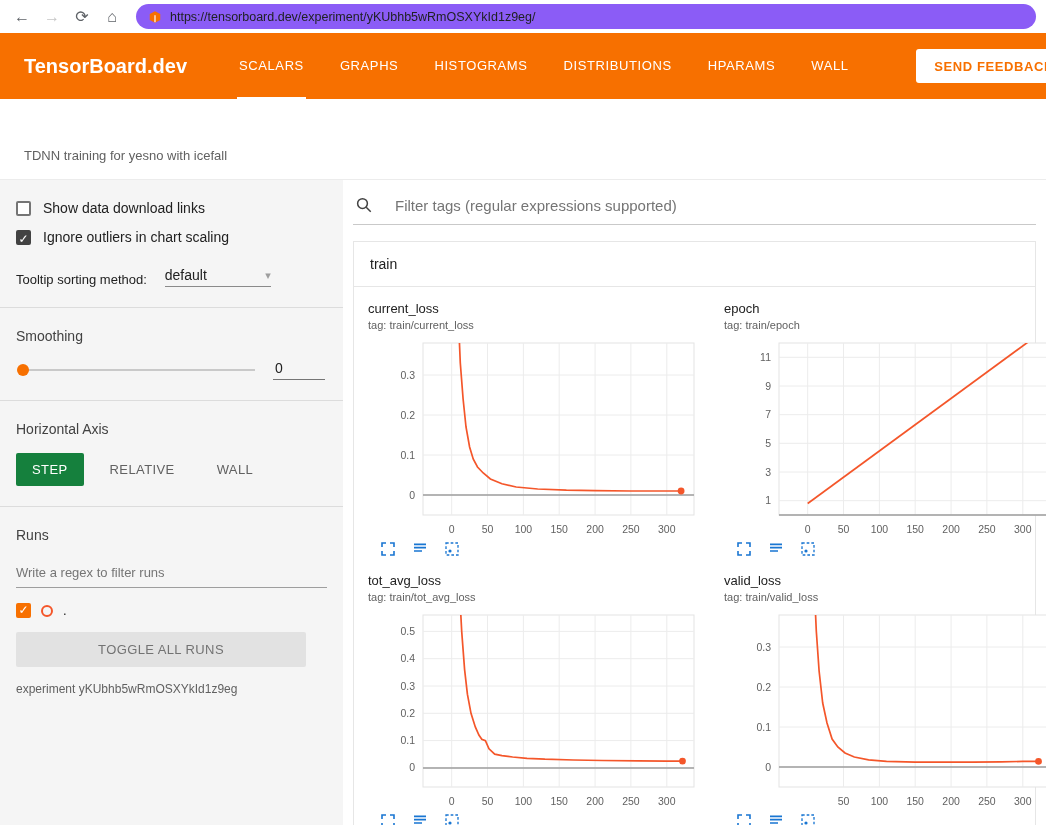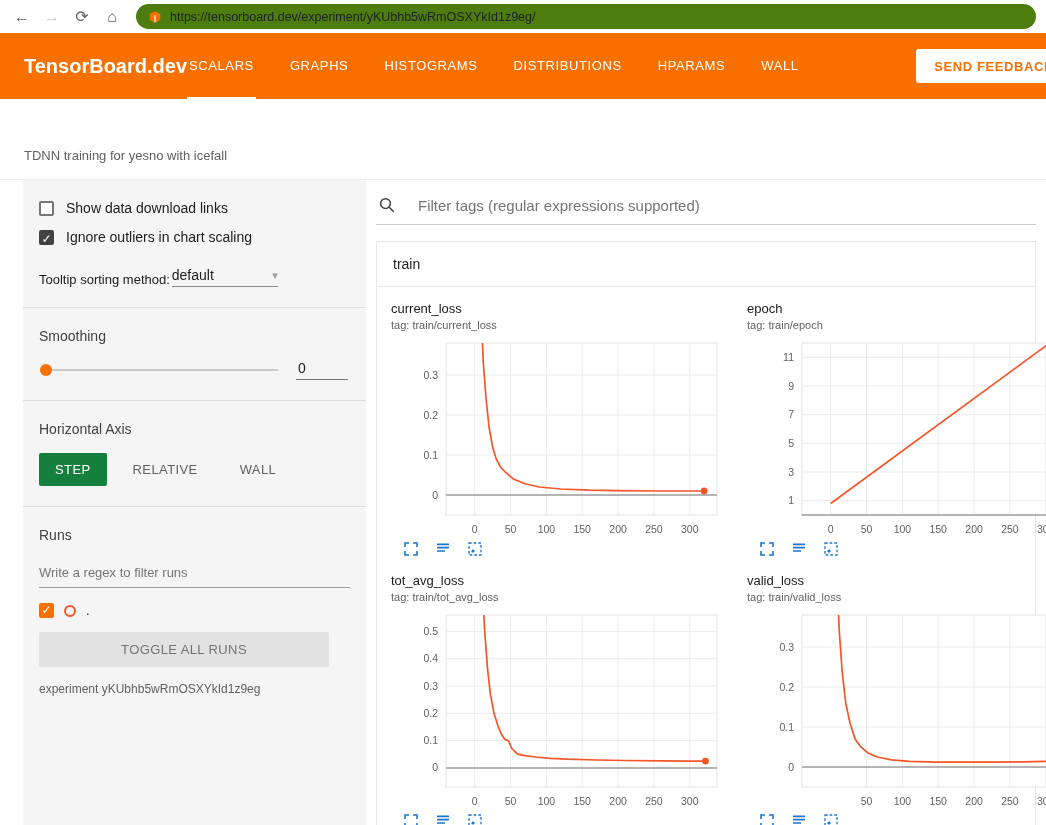--- a/index.html
+++ b/index.html
@@ -5,55 +5,55 @@
   * { margin:0; padding:0; box-sizing:border-box; }
   html,body { background:#fff; }
   body { font-family:"Liberation Sans", sans-serif; }
   .page { position:relative; width:1046px; height:825px; overflow:hidden; background:#fff; }
 
   
   .browser-bar { height:33px; display:flex; align-items:center; padding:0 10px; gap:6px; background:#fff; }
   .nav-ic { width:24px; height:24px; display:flex; align-items:center; justify-content:center;
             font-size:16px; color:#5f6368; cursor:pointer; }
   .nav-ic.disabled { color:#c6c6c6; }
-  .address-bar { flex:1; height:25px; background:#4d7c0f; border-radius:13px; display:flex;
+  .address-bar { flex:1; height:25px; background:#8b5cf6; border-radius:13px; display:flex;
                  align-items:center; padding:0 12px; gap:8px; margin-left:6px; }
   .favicon { display:flex; color:var(--orange,#f77000); }
   .url { font-size:12.5px; color:#202124; }
 
   
   .app-header { position:relative; height:66px; background:var(--orange,#f77000); display:flex;
                 align-items:center; padding:0 24px; overflow:hidden; }
-  .brand { color:#fff; font-size:20px; font-weight:700; white-space:nowrap; }
+  .brand { color:#fff; font-size:20px; font-weight:700; margin-right:50px; white-space:nowrap; }
   .tabs { display:flex; gap:32px; height:100%; align-items:stretch; }
   .tab { color:#fff; font-size:13px; font-weight:500; letter-spacing:.6px; display:flex;
          align-items:center; border-bottom:2px solid transparent; padding:0 2px; cursor:pointer; }
   .tab.active { border-bottom-color:#fff; }
   .feedback { position:absolute; right:-26px; top:16px; height:34px; background:#fff;
               color:var(--orange,#f77000); border:none; border-radius:3px; padding:0 18px;
               font-size:13px; font-weight:700; letter-spacing:.6px; white-space:nowrap;
               font-family:"Liberation Sans", sans-serif; cursor:pointer; }
 
   
   .subheader { height:81px; background:#fff; display:flex; align-items:flex-end;
                padding:0 24px 16px; border-bottom:1px solid #ececec; }
   .exp-title { font-size:13px; color:#616161; }
 
   
-  .content { display:flex; height:645px;padding-left:23px; }
+  .content { display:flex; height:645px; }
   .sidebar { width:343px; background:#f5f5f5; padding:20px 16px; overflow:hidden; flex:none; }
 
   .cb-row { display:flex; align-items:center; gap:12px; margin-bottom:13px; cursor:pointer; }
   .cb { width:15px; height:15px; border:2px solid #757575; border-radius:2px; background:#fff;
         flex:none; font-size:12px; line-height:14px; text-align:center; color:#fff; }
   .cb.checked { background:#424242; border-color:#424242; }
   .cb-label { font-size:14px; color:#212121; }
 
   .tooltip-row { display:flex; align-items:flex-end; margin-top:22px; font-size:13px; color:#212121; }
-  .dropdown { margin-left:2px; width:106px; border-bottom:1px solid #8a8a8a; display:flex;
+  .dropdown { margin-left:18px; width:106px; border-bottom:1px solid #8a8a8a; display:flex;
               justify-content:space-between; align-items:center; padding-bottom:3px;
               font-size:14px; color:#212121; cursor:pointer; }
   .dd-arrow { color:#9e9e9e; font-size:11px; }
 
   .divider { height:1px; background:#dcdcdc; margin:20px -16px; }
   .section-label { font-size:14px; color:#424242; margin-bottom:16px; }
 
   .slider-row { display:flex; align-items:center; gap:18px; margin:4px 2px 2px; }
   .slider { flex:1; height:2px; background:#c9c9c9; position:relative; cursor:pointer; }
   .slider-thumb { position:absolute; left:-1px; top:-5px; width:12px; height:12px;

